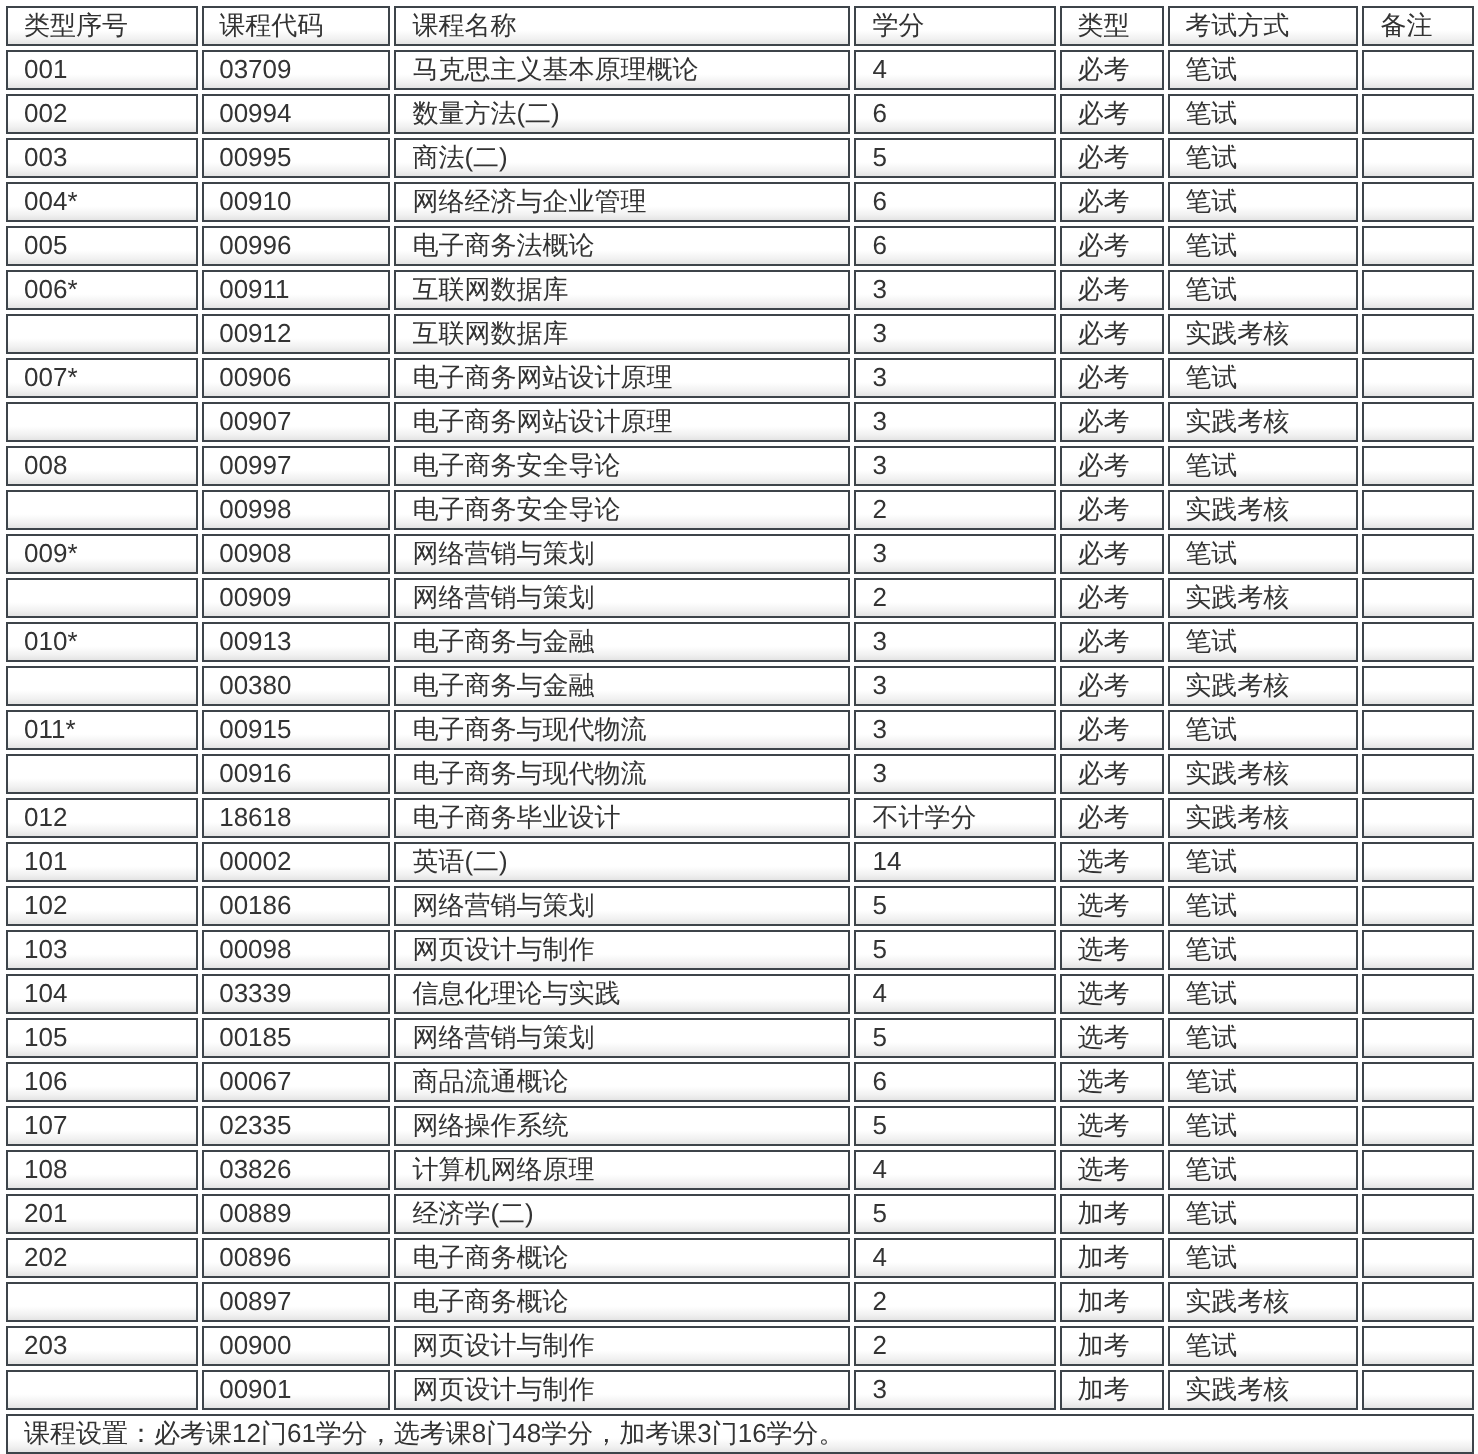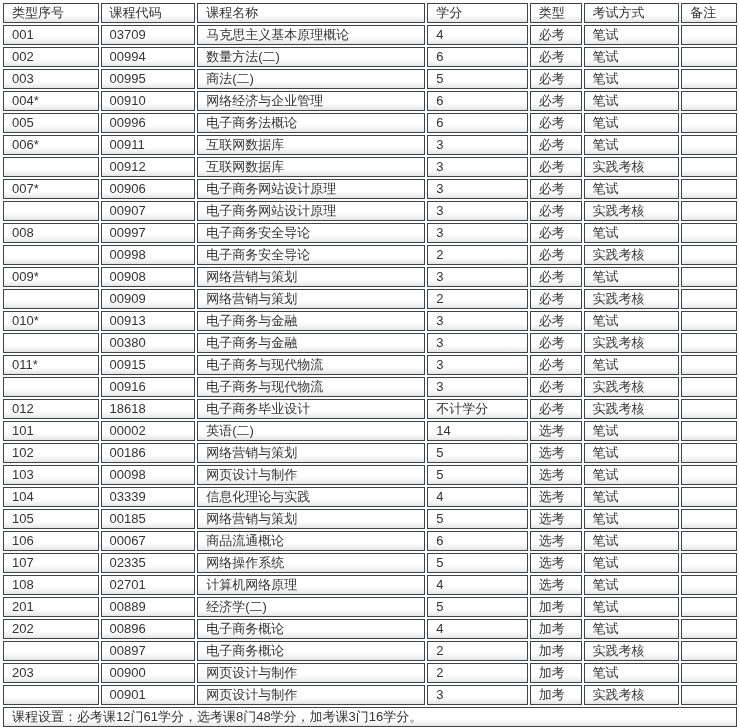--- a/index.html
+++ b/index.html
@@ -291,21 +291,21 @@
         <td>107</td>
         <td>02335</td>
         <td>网络操作系统</td>
         <td>5</td>
         <td>选考</td>
         <td>笔试</td>
         <td></td>
       </tr>
       <tr>
         <td>108</td>
-        <td>02701</td>
+        <td>03826</td>
         <td>计算机网络原理</td>
         <td>4</td>
         <td>选考</td>
         <td>笔试</td>
         <td></td>
       </tr>
       <tr>
         <td>201</td>
         <td>00889</td>
         <td>经济学(二)</td>

